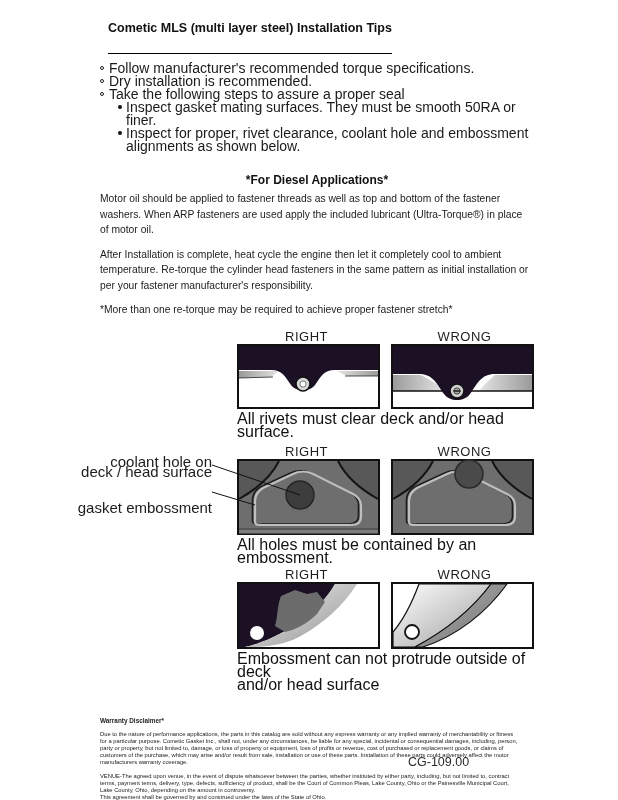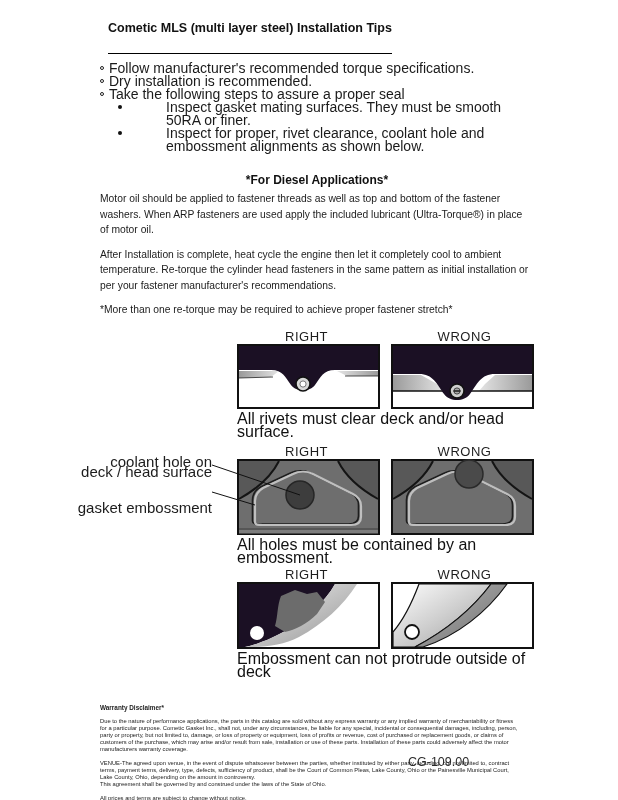--- a/index.html
+++ b/index.html
@@ -12,21 +12,21 @@
   .content { padding:18px 84px 0 100px; }
 
   .doc-title {
     display:inline-block; margin:2px 0 4px 8px;
     font-size:12.5px; font-weight:bold; color:#111;
     border-bottom:1.6px solid #000; padding-bottom:18px;
   }
 
   .tips { margin:4px 0 0 0; }
   .tip-row { display:flex; align-items:flex-start; font-size:14px; line-height:13px; }
-  .tip-row.sub { margin-left:18px;gap:40px; }
+  .tip-row.sub { margin-left:18px; }
   .bullet-o {
     flex:0 0 auto; width:4px; height:4px; border:1px solid #222; border-radius:50%;
     margin:4px 5px 0 0;
   }
   .bullet-f {
     flex:0 0 auto; width:4px; height:4px; background:#111; border-radius:50%;
     margin:4px 4px 0 0;
   }
 
   .diesel-heading { margin:20px 0 4px 0; font-size:12px; font-weight:bold; color:#111;text-align:center; }
@@ -84,21 +84,21 @@
         <span>Inspect gasket mating surfaces.  They must be smooth 50RA or finer.</span>
       </div>
       <div class="tip-row sub">
         <span class="bullet-f"></span>
         <span>Inspect for proper, rivet clearance, coolant hole and embossment alignments as shown below.</span>
       </div>
     </div>
 
     <div class="diesel-heading">*For Diesel Applications*</div>
     <p class="para">Motor oil should be applied to fastener threads as well as top and bottom of the fastener washers. When ARP fasteners are used apply the included lubricant (Ultra-Torque®) in place of motor oil.</p>
-    <p class="para">After Installation is complete, heat cycle the engine then let it completely cool to ambient temperature. Re-torque the cylinder head fasteners in the same pattern as initial installation or per your fastener manufacturer's recommendations.</p>
+    <p class="para">After Installation is complete, heat cycle the engine then let it completely cool to ambient temperature. Re-torque the cylinder head fasteners in the same pattern as initial installation or per your fastener manufacturer's responsibility.</p>
     <p class="para">*More than one re-torque may be required to achieve proper fastener stretch*</p>
 
     <div class="figures">
 
       <div class="figure fig1">
         <div class="fig-labels">
           <div class="fig-label">RIGHT</div>
           <div class="fig-label">WRONG</div>
         </div>
         <div class="fig-panels">
@@ -217,20 +217,21 @@
               </linearGradient>
             </defs>
             <rect x="1" y="1" width="141" height="65" fill="#ffffff" stroke="#111111" stroke-width="2"></rect>
             <path d="M28,2 H100 C82,26 56,48 24,65 H2 V50 C14,36 22,18 28,2 Z" fill="url(#sv2)" stroke="#111" stroke-width="1.2"></path>
             <path d="M100,2 H116 C96,30 66,54 32,65 H24 C56,48 82,26 100,2 Z" fill="url(#sv3)" stroke="#111" stroke-width="1.2"></path>
             <circle cx="21" cy="50" r="7" fill="#ffffff" stroke="#111" stroke-width="1.8"></circle>
           </svg>
         </div>
         <div class="fig-caption">
           <div>Embossment can not protrude outside of deck</div>
+          <div>and/or head surface</div>
         </div>
       </div>
     </div>
 
     
     <div class="warranty">
       <div class="warranty-heading">Warranty Disclaimer*</div>
       <p class="fine">Due to the nature of performance applications, the parts in this catalog are sold without any express warranty or any implied warranty of merchantability or fitness for a particular purpose.  Cometic Gasket Inc., shall not, under any circumstances, be liable for any special, incidental or consequential damages, including, person, party or property, but not limited to, damage, or loss of property or equipment, loss of profits or revenue, cost of purchased or replacement goods, or claims of customers of the purchase, which may arise and/or result from sale, installation or use of these parts.  Installation of these parts could adversely affect the motor manufacturers warranty coverage.</p>
       <p class="fine tight">VENUE-The agreed upon venue, in the event of dispute whatsoever between the parties, whether instituted by either party, including, but not limited to, contract terms, payment terms, delivery, type, defects, sufficiency of product, shall be the Court of Common Pleas, Lake County, Ohio or the Painesville Municipal Court, Lake County, Ohio, depending on the amount in controversy.</p>
       <p class="fine">This agreement shall be governed by and construed under the laws of the State of Ohio.</p>

